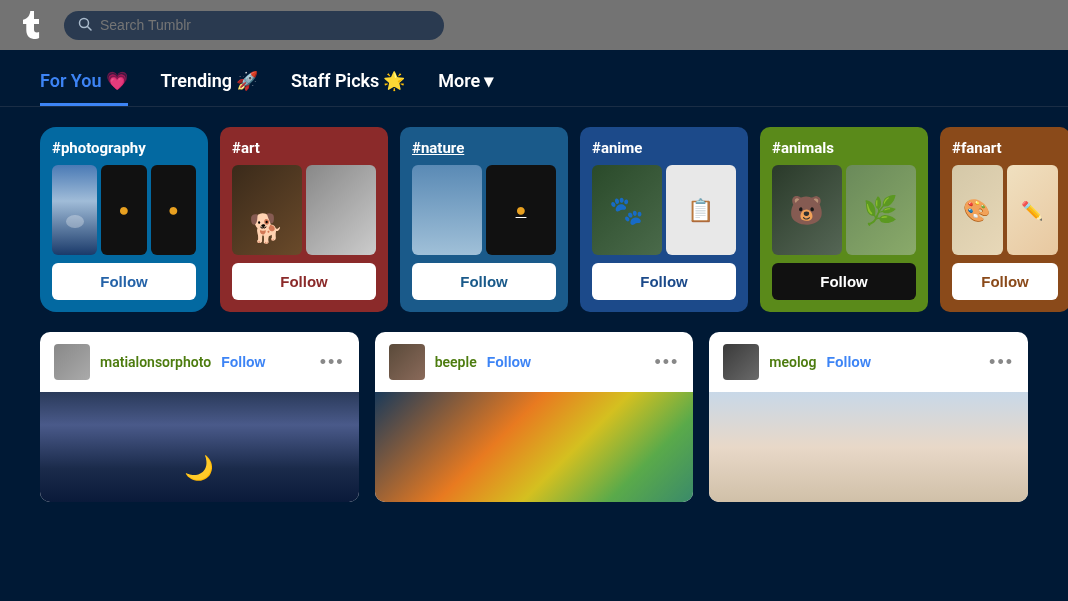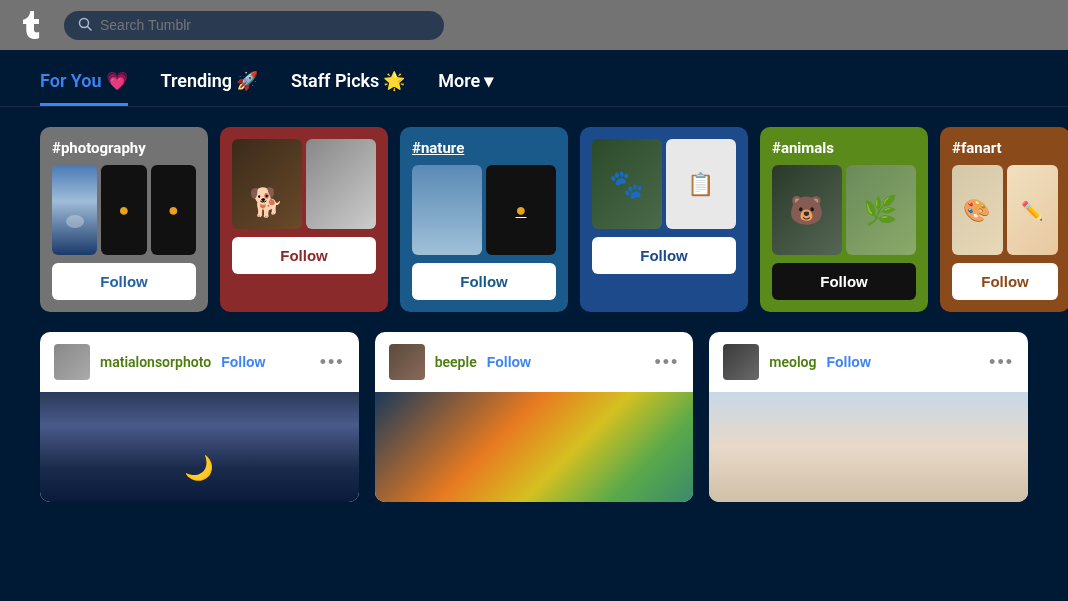--- a/index.html
+++ b/index.html
@@ -120,21 +120,21 @@
       padding: 10px;
       border-radius: 6px;
       border: none;
       font-size: 15px;
       font-weight: 700;
       cursor: pointer;
       background: #fff;
     }
 
     
-    .card-photography { background-color: #737373; }
+    .card-photography { background-color: #0369a1; border-radius: 16px; }
     .card-photography .follow-btn { color: #2563a8; }
 
     
     .card-art { background-color: #8b2a2a; }
     .card-art .follow-btn { color: #8b2a2a; }
 
     
     .card-nature { background-color: #1a5a8a; text-decoration: underline; }
     .card-nature .follow-btn { color: #1a5a8a; }
 
@@ -421,37 +421,39 @@
     <span class="tag-name">#photography</span>
     <div class="tag-images">
       <div class="img-placeholder img-photography-1"></div>
       <div class="img-placeholder img-photography-2"></div>
       <div class="img-placeholder img-photography-3"></div>
     </div>
     <button class="follow-btn">Follow</button>
   </div>
 
   <div class="tag-card card-art">
+    <span class="tag-name">#art</span>
     <div class="tag-images">
       <div class="img-placeholder img-art-1"></div>
       <div class="img-placeholder img-art-2"></div>
     </div>
     <button class="follow-btn">Follow</button>
   </div>
 
   <div class="tag-card card-nature">
     <span class="tag-name">#nature</span>
     <div class="tag-images">
       <div class="img-placeholder img-nature-1"></div>
       <div class="img-placeholder img-nature-2"></div>
     </div>
     <button class="follow-btn">Follow</button>
   </div>
 
   <div class="tag-card card-anime">
+    <span class="tag-name">#anime</span>
     <div class="tag-images">
       <div class="img-placeholder img-anime-1">🐾</div>
       <div class="img-placeholder img-anime-2">📋</div>
     </div>
     <button class="follow-btn">Follow</button>
   </div>
 
   <div class="tag-card card-animals">
     <span class="tag-name">#animals</span>
     <div class="tag-images">

